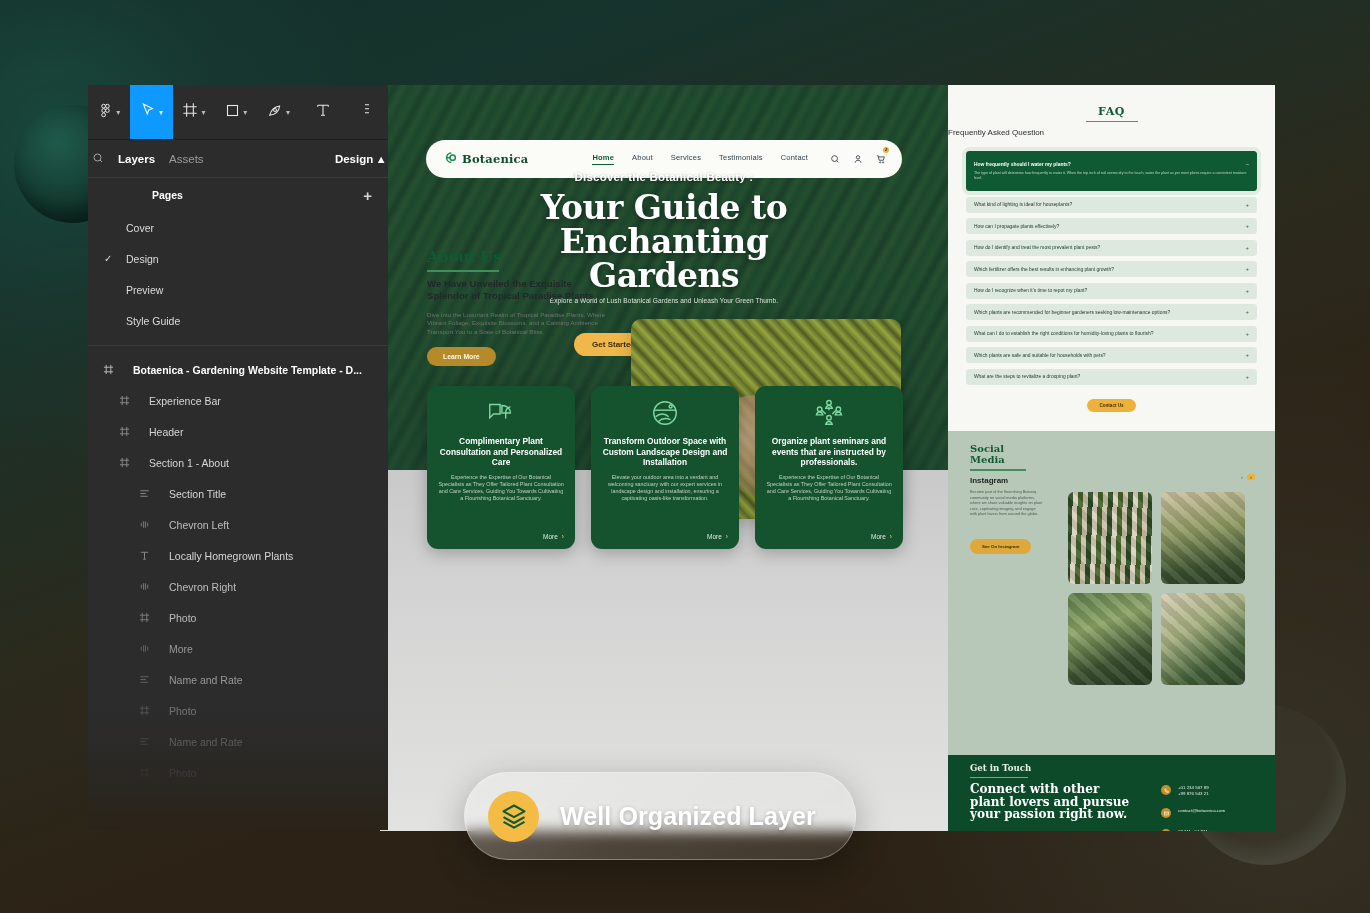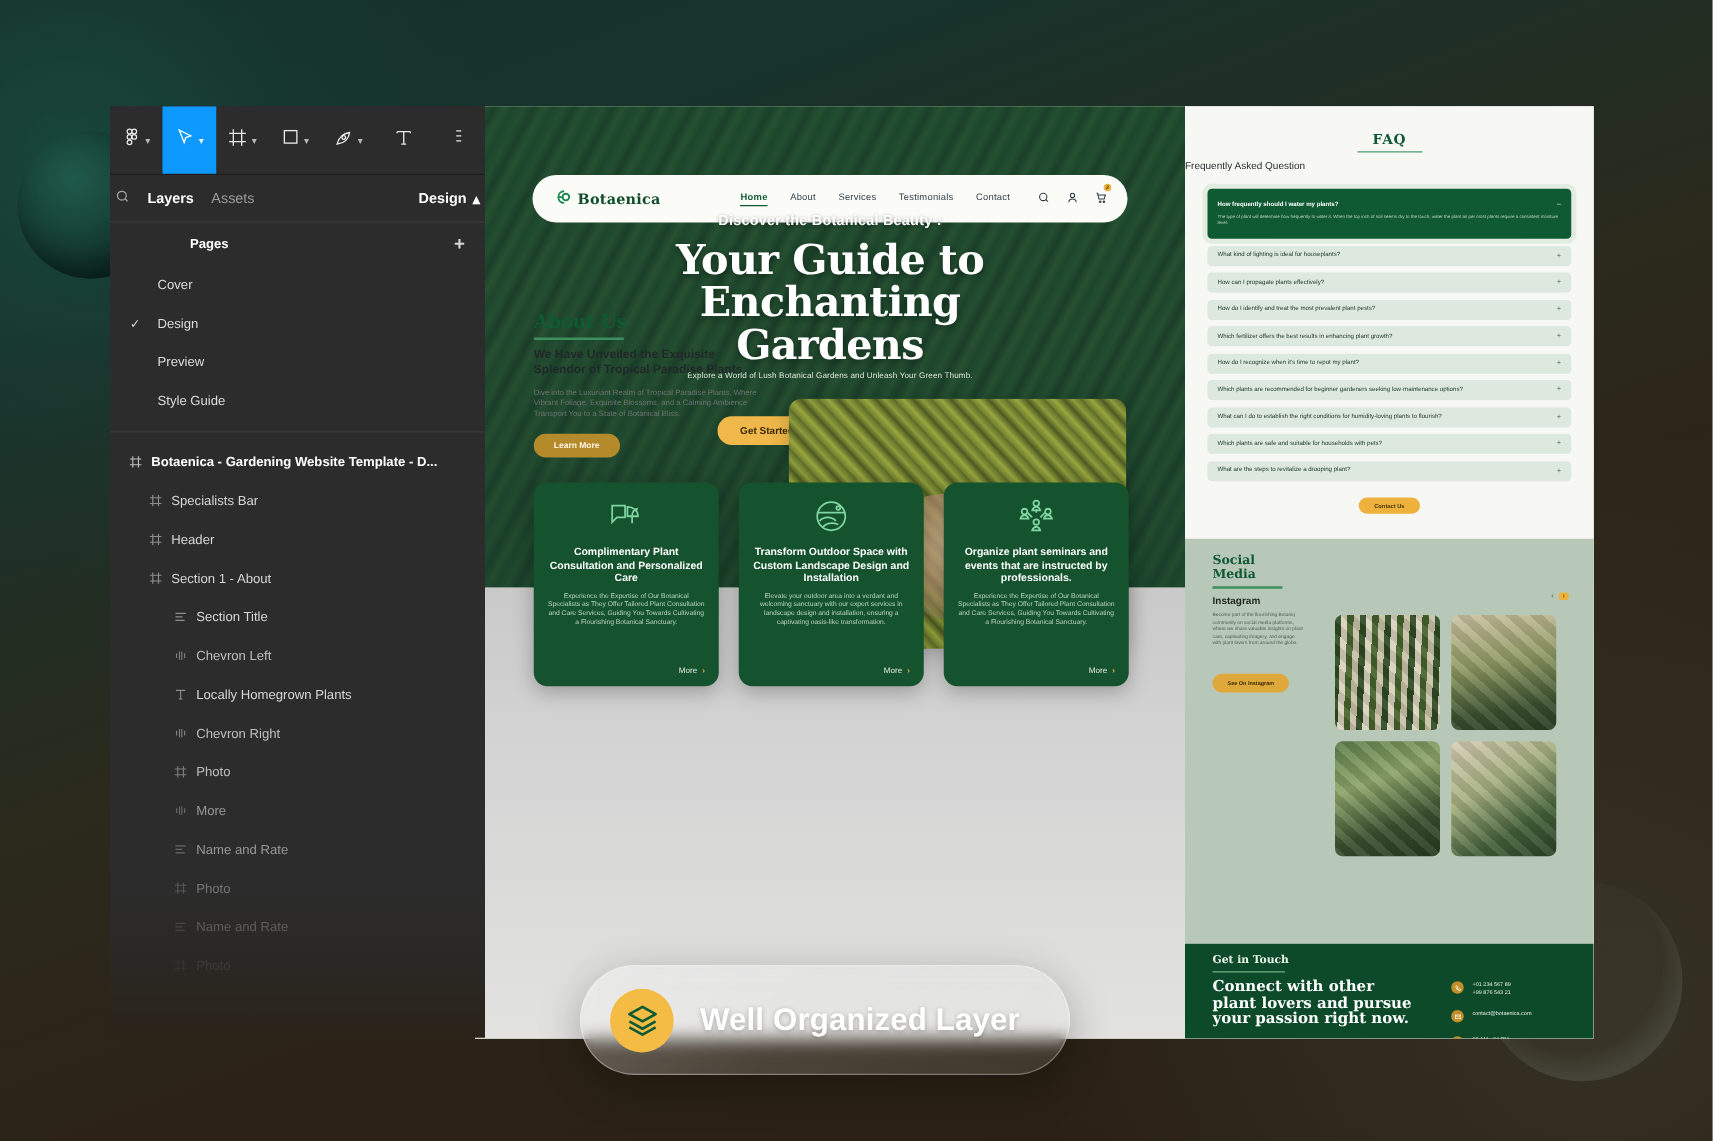--- a/index.html
+++ b/index.html
@@ -145,21 +145,21 @@
   .ftab { font-size:11.5px; color:#9b9b9b; }
   .ftab.active { color:#ffffff; font-weight:bold;}
   .fdesign { margin-left:auto; font-size:11.5px; color:#ffffff; font-weight:bold; display:flex; gap:5px; align-items:center;}
   .pages-hdr { height:34px; display:flex; align-items:center; padding:0 16px; }
   .pages-hdr span { font-size:10.5px; color:#ffffff; font-weight:bold;padding-left:48px;}
   .pages-hdr .plus { margin-left:auto; color:#d4d4d4; font-size:15px; line-height:15px;}
   .page-row { height:31px; display:flex; align-items:center; padding-left:16px; font-size:10.5px; color:#dcdcdc;}
   .page-row .tick { width:22px; color:#dcdcdc; font-size:10px;}
   .page-row .nm { margin-left:0px;}
   .pages-sep { height:1px; background:#3a3a3a; margin:9px 0 0;}
-  .layer-row { height:31px; display:flex; align-items:center; font-size:10.5px; color:#d6d6d6; gap:6px;}
+  .layer-row { height:31px; display:flex; align-items:center; font-size:10.5px; color:#d6d6d6; gap:18px;}
   .layer-row .lico { width:13px; display:flex; justify-content:center; color:#8d8d8d;}
   .layer-row.root { color:#ffffff; font-weight:bold; padding-left:14px;}
   .layer-row.l1 { padding-left:30px; }
   .layer-row.l2 { padding-left:50px; }
   .fade-1 { opacity:.85;} .fade-2 { opacity:.62;} .fade-3 { opacity:.42;} .fade-4 { opacity:.26;}
   #figma-fade { position:absolute; left:0; right:0; bottom:0; height:120px; pointer-events:none;
      background:linear-gradient(180deg, rgba(44,44,44,0) 0%, rgba(40,38,32,.55) 45%, rgba(42,35,24,.95) 100%);}
 
   
   #pill { position:absolute; left:464px; top:772px; width:392px; height:88px; border-radius:44px; z-index:30;
@@ -530,21 +530,21 @@
           </svg>
         </span>
       <span>Botaenica - Gardening Website Template - D...</span>
     </div>
     <div class="layer-row l1">
       <span class="lico">
           <svg width="11" height="11" viewBox="0 0 24 24" fill="none" stroke="#8d8d8d" stroke-width="2">
             <path d="M7 2v20M17 2v20M2 7h20M2 17h20"></path>
           </svg>
         </span>
-      <span>Specialists Bar</span>
+      <span>Experience Bar</span>
     </div>
     <div class="layer-row l1">
       <span class="lico">
           <svg width="11" height="11" viewBox="0 0 24 24" fill="none" stroke="#8d8d8d" stroke-width="2">
             <path d="M7 2v20M17 2v20M2 7h20M2 17h20"></path>
           </svg>
         </span>
       <span>Header</span>
     </div>
     <div class="layer-row l1">

